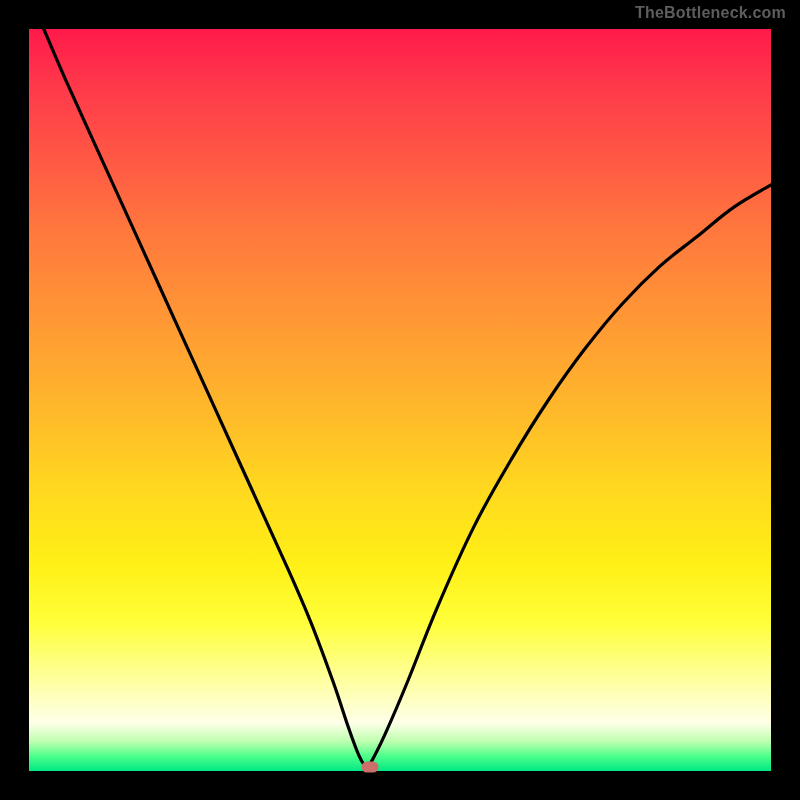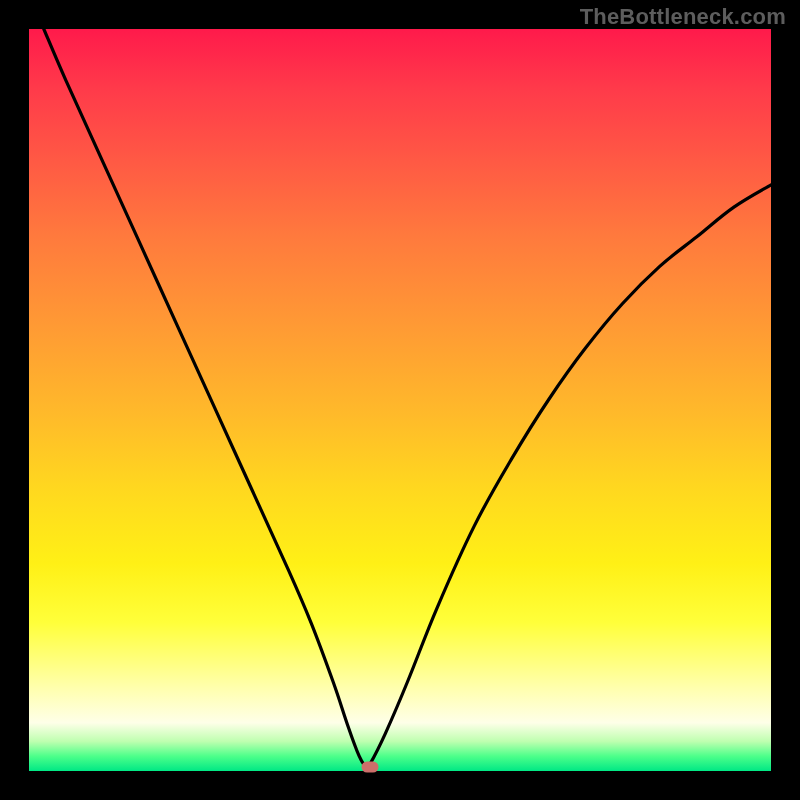--- a/index.html
+++ b/index.html
@@ -14,21 +14,21 @@
   .frame {
     position: relative;
     width: 800px;
     height: 800px;
     background: #000;
   }
   .watermark {
     position: absolute;
     top: 4px;
     right: 14px;
-    font-size: 22px;
+    font-size: 16px;
     font-weight: 600;
     color: #5d5d5d;
     letter-spacing: 0.2px;
     z-index: 10;
   }
   .plot-area {
     position: absolute;
     left: 29px;
     top: 29px;
     width: 742px;

